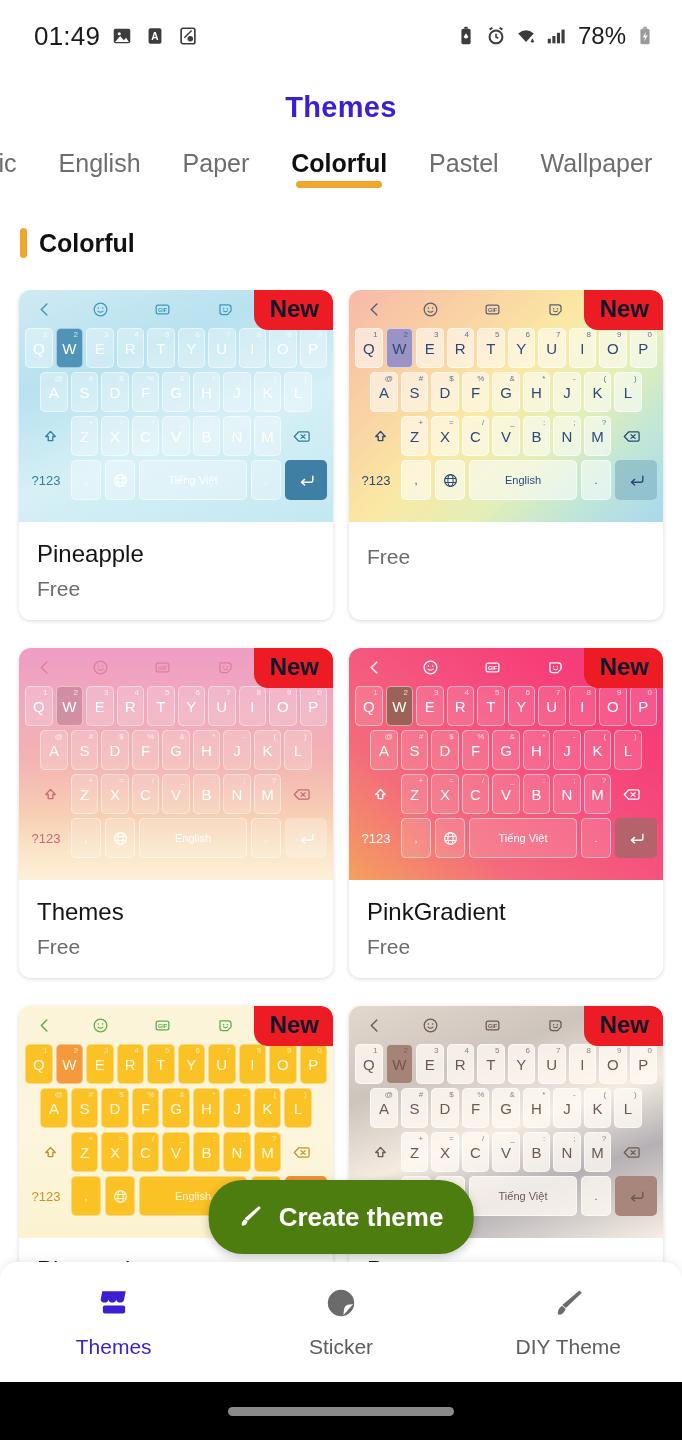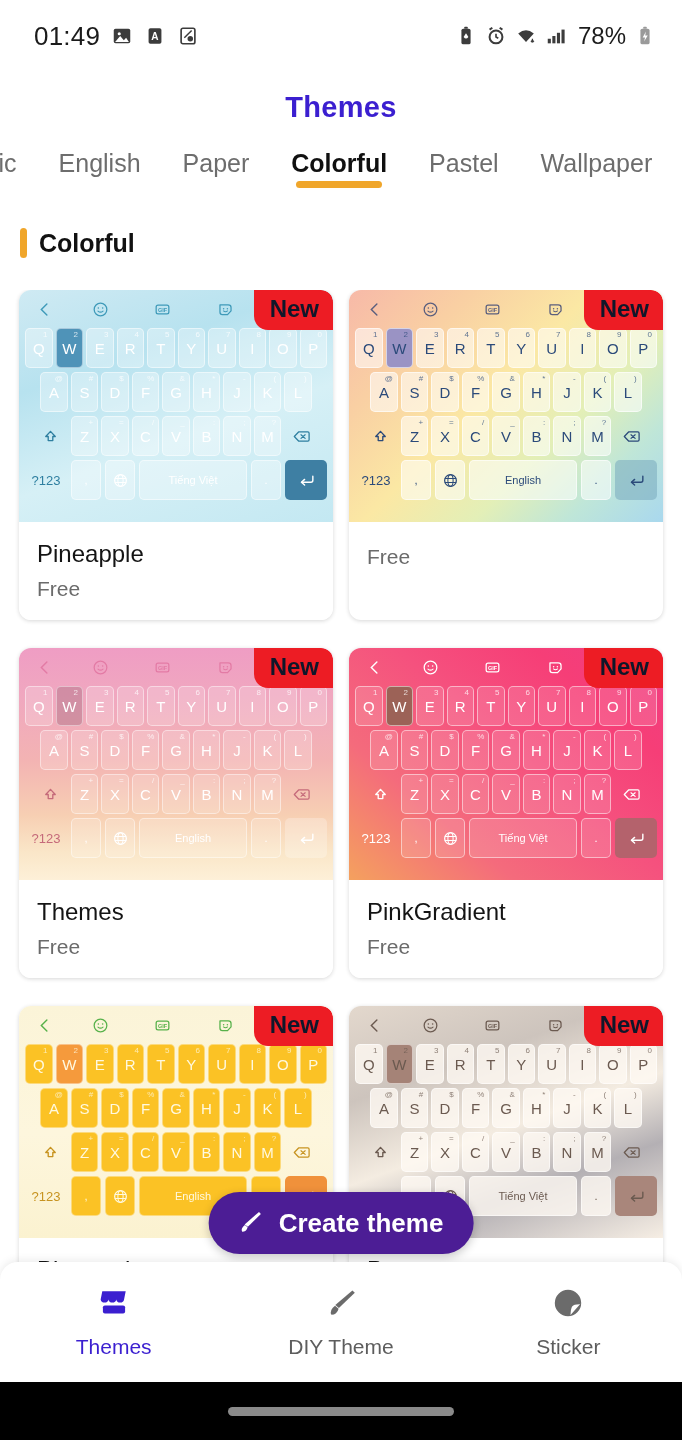--- a/index.html
+++ b/index.html
@@ -111,22 +111,22 @@
   .r4{ gap:4px; padding:0 2px; }
 
   .cardinfo{ padding:16px 0 18px 18px; background:#fff; }
   .cardinfo .nm{ font-size:24px; color:#141414; line-height:32px; }
   .cardinfo .pr{ font-size:21px; color:#6b6b6b; margin-top:6px; line-height:26px; }
 
   
   .fab{
     position:absolute; left:50%; transform:translateX(-50%);
     bottom:186px; z-index:40;
-    background:#4c1d95; color:#fff; border-radius:34px;
-    height:62px; display:flex; align-items:center; gap:14px;
+    background:#4d7c0f; color:#fff; border-radius:34px;
+    height:74px; display:flex; align-items:center; gap:14px;
     padding:0 30px 0 26px;
     box-shadow:0 3px 10px rgba(0,0,0,.22);
     font-size:26px; font-weight:bold;
   }
 
   
   .bottomnav{
     position:absolute; left:0; bottom:58px; width:682px; height:120px;
     background:#fff; display:flex; align-items:center;
     border-top-left-radius:18px; border-top-right-radius:18px;
@@ -885,30 +885,30 @@
 <div class="bottomnav" id="bottomnav">
     <div class="nav-item active">
       <span><svg width="36" height="36" viewBox="0 0 24 24">
           <path d="M4.2 4.2 h15.6 l-1.1 5.4 a2.6 2.6 0 0 1 -2.6 2.1 a2.6 2.6 0 0 1 -2.6 -2.1 a2.6 2.6 0 0 1 -2.6 2.1 a2.6 2.6 0 0 1 -2.6 -2.1 a2.6 2.6 0 0 1 -2.6 2.1 a2.6 2.6 0 0 1 -2.6 -2.1 Z" fill="#3b1fd0"></path>
           <rect x="4.6" y="13.6" width="14.8" height="5.4" rx="1.3" fill="#3b1fd0"></rect>
         </svg></span>
     <span class="nav-label">Themes</span>
     </div>
     <div class="nav-item">
       <span><svg width="36" height="36" viewBox="0 0 24 24">
-          <path d="M19.6 3.6 L21.2 5.2 L10.6 15.4 L8.2 13.4 Z" fill="#6b6b6b"></path>
-          <path d="M8 13.8 L10.4 15.8 Q9.3 19.8 5.6 19.8 Q4.1 16.8 8 13.8 Z" fill="#6b6b6b"></path>
-        </svg></span>
-    <span class="nav-label">DIY Theme</span>
-    </div>
-    <div class="nav-item">
-      <span><svg width="36" height="36" viewBox="0 0 24 24">
           <path d="M12 3.2 A8.8 8.8 0 1 1 3.2 12 A8.8 8.8 0 0 1 12 3.2 Z" fill="#6b6b6b"></path>
           <path d="M20.6 12.2 Q15.6 12 14.4 13.8 Q13.1 15.6 13.1 20.7 Z" fill="#fff"></path>
           <path d="M20.6 12.2 Q15.6 12 14.4 13.8 Q13.1 15.6 13.1 20.7" fill="none" stroke="#6b6b6b" stroke-width="1.2"></path>
         </svg></span>
     <span class="nav-label">Sticker</span>
     </div>
+    <div class="nav-item">
+      <span><svg width="36" height="36" viewBox="0 0 24 24">
+          <path d="M19.6 3.6 L21.2 5.2 L10.6 15.4 L8.2 13.4 Z" fill="#6b6b6b"></path>
+          <path d="M8 13.8 L10.4 15.8 Q9.3 19.8 5.6 19.8 Q4.1 16.8 8 13.8 Z" fill="#6b6b6b"></path>
+        </svg></span>
+    <span class="nav-label">DIY Theme</span>
+    </div>
   </div>
 
 <div class="gesture">
   <div class="pill"></div>
 </div>
 
 </body></html>

